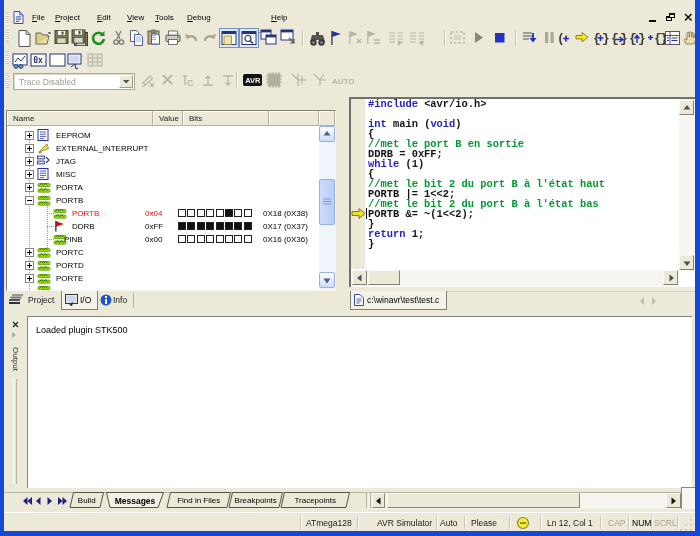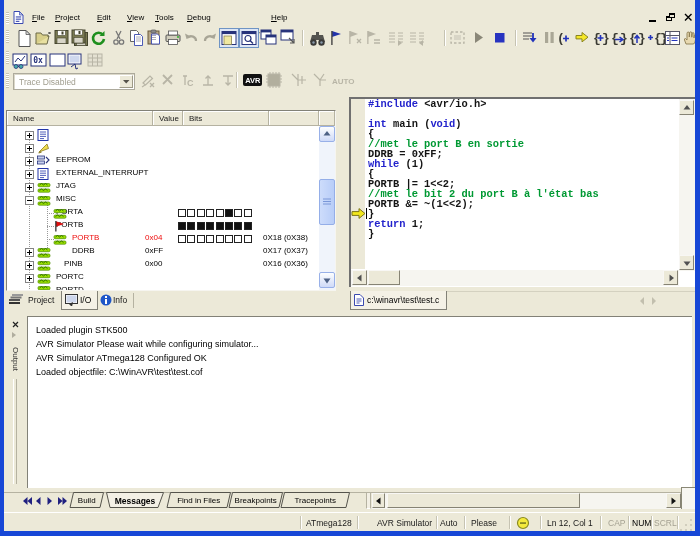--- a/index.html
+++ b/index.html
@@ -1,21 +1,21 @@
 <!DOCTYPE html>
 <html><head><meta charset="utf-8"><style>
 html,body{margin:0;padding:0;width:700px;height:536px;overflow:hidden;background:#ece9d8;font-family:"Liberation Sans",sans-serif;}
 *{box-sizing:border-box;}
 #win{position:relative;width:700px;height:536px;background:#ece9d8;overflow:hidden;}
 .a{position:absolute;}
 .grip{position:absolute;width:3px;background:repeating-linear-gradient(180deg,#c9c5b2 0 1px,#ffffff 1px 2px);}
 .menu{position:absolute;font-size:8px;color:#000;white-space:nowrap;}
 .menu u{text-decoration:underline;}
 .cbtn{position:absolute;background:#ece9d8;border-top:1px solid #f8f7f4;border-left:1px solid #f8f7f4;border-right:1px solid #868374;border-bottom:1px solid #868374;}
-.trow{position:absolute;font-size:8px;color:#000;white-space:nowrap;margin-top:24px;}
+.trow{position:absolute;font-size:8px;color:#000;white-space:nowrap;}
 .bit{position:absolute;width:8px;height:8px;border:1px solid #222;background:#fff;}
 .bitf{position:absolute;width:8px;height:8px;border:1px solid #222;background:#111;}
 .stxt{position:absolute;top:5px;font-size:8.5px;color:#1a1a1a;white-space:nowrap;}
 .sdiv{position:absolute;top:3px;height:13px;width:2px;border-left:1px solid #c6c3b2;border-right:1px solid #fff;}
 .ol{position:absolute;left:8px;font-size:9px;color:#000;white-space:nowrap;}
 .k{color:#2222cc;}
 .c{color:#009933;}
 </style></head><body>
 <div id="win">
 <div class="a" style="left:4px;top:9px;width:579px;height:17px;">
@@ -486,20 +486,21 @@
 <div style="position:absolute;left:15px;top:109px;width:1.4px;height:11px;background:#000;"></div>
 <div style="position:absolute;left:17px;top:-10.5px;font-family:'Liberation Mono',monospace;font-size:10.4px;font-weight:bold;line-height:10px;white-space:pre;color:#141414;">
 <span class="k">#include</span> &lt;avr/io.h&gt;
  
 <span class="k">int</span> main (<span class="k">void</span>)
 {
 <span class="c">//met le port B en sortie</span>
 DDRB = 0xFF;
 <span class="k">while</span> (1)
 {
+<span class="c">//met le bit 2 du port B à l'état haut</span>
 PORTB |= 1&lt;&lt;2;
 <span class="c">//met le bit 2 du port B à l'état bas</span>
 PORTB &amp;= ~(1&lt;&lt;2);
 }
 <span class="k">return</span> 1;
 }
 </div>
 <div style="position:absolute;left:328px;top:0;width:16px;height:172px;background:#f6f5f0;">
 <div class="cbtn" style="left:0;top:1px;width:15px;height:15px;"></div>
 <svg style="position:absolute;left:4px;top:6px" width="8" height="5">
@@ -539,23 +540,20 @@
         <path d="M1 1 l5 5 m0-5 l-5 5" stroke="#222" stroke-width="1.2"></path>
       </svg>
 <svg class="a" style="left:7px;top:20px" width="6" height="8">
         <path d="M1 1 l4 3 -4 3z" fill="#b0ad9e"></path>
       </svg>
 <span style="position:absolute;left:-6px;top:36px;font-size:8px;color:#333;transform:rotate(90deg);transform-origin:11px 11px;white-space:nowrap;">Output</span>
 <div style="position:absolute;left:9px;top:68px;width:4px;height:105px;border-left:1px solid #fff;border-right:1px solid #b5b2a1;"></div>
 </div>
 <div class="a" style="left:27px;top:316px;width:665px;height:172px;background:#fff;border-top:1px solid #828177;border-left:1px solid #828177;">
 <span class="ol" style="top:8px">Loaded plugin STK500</span>
-<span class="ol" style="top:22px">AVR Simulator Please wait while configuring simulator...</span>
-<span class="ol" style="top:36px">AVR Simulator ATmega128 Configured OK</span>
-<span class="ol" style="top:50px">Loaded objectfile: C:\WinAVR\test\test.cof</span>
 </div>
 <div class="a" style="left:4px;top:490px;width:691px;height:22px;">
 <div style="position:absolute;left:0;top:2px;width:678px;height:1px;background:#b5b2a1;"></div>
 <svg class="a" style="left:19px;top:7px" width="48" height="8" viewBox="0 0 48 8">
 <path d="M4.5 0 L0 4 4.5 8z M9 0 L4.5 4 9 8z" fill="#202080"></path>
 <path d="M17.5 0 L13 4 17.5 8z" fill="#202080"></path>
 <path d="M24.5 0 L29 4 24.5 8z" fill="#202080"></path>
 <path d="M35 0 L39.5 4 35 8z M39.5 0 L44 4 39.5 8z" fill="#202080"></path>
 </svg>
 <svg class="a" style="left:0;top:0" width="691" height="22" viewBox="0 0 691 22">

